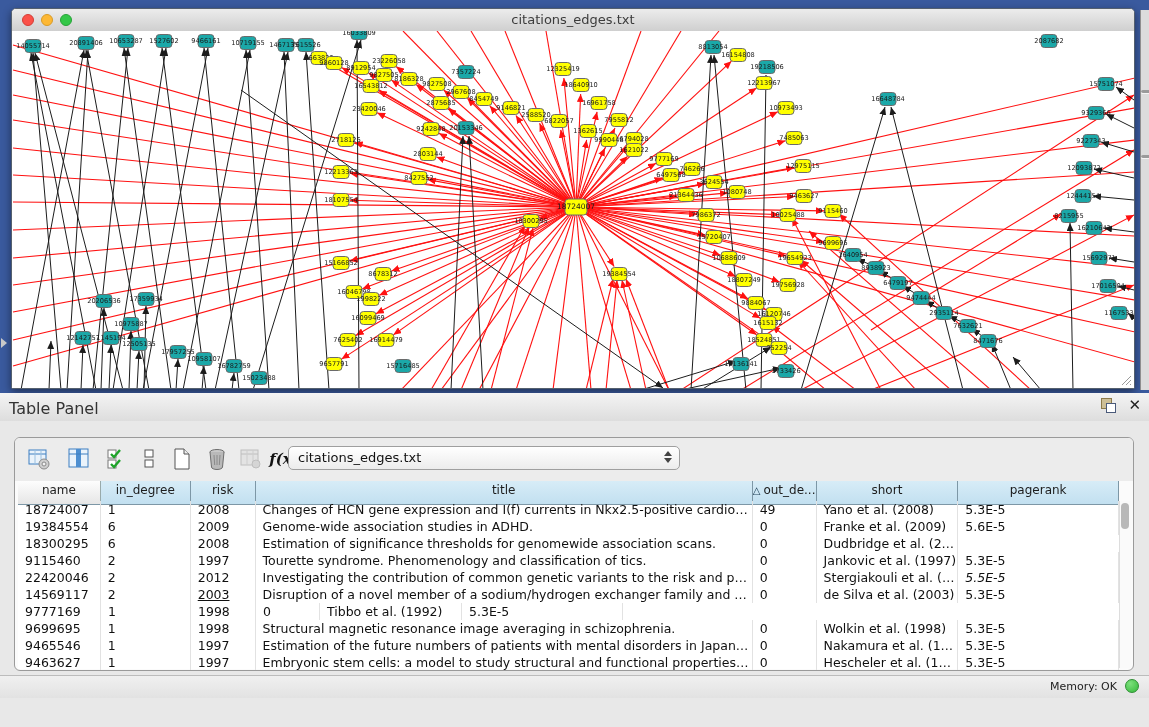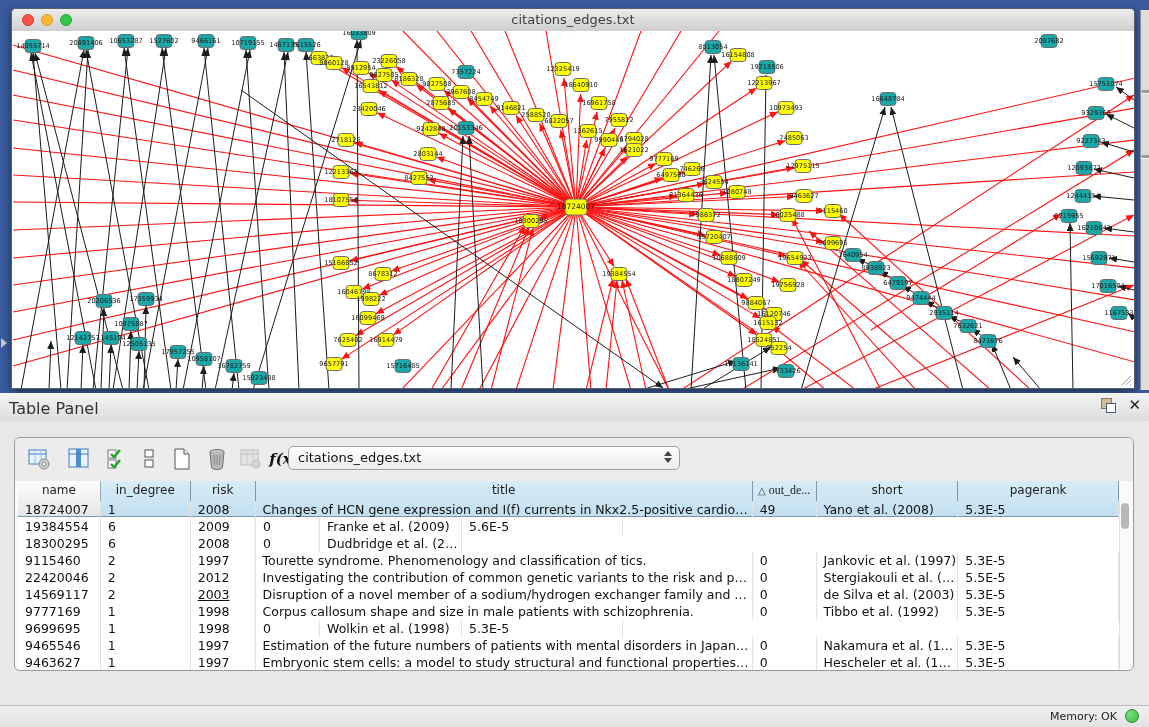--- a/index.html
+++ b/index.html
@@ -60,40 +60,40 @@
     position:absolute;left:273px;top:8px;width:392px;height:24px;box-sizing:border-box;
     background:linear-gradient(#ffffff,#ececec);border:1px solid #9f9f9f;border-radius:5px;
     font-size:13px;color:#111;padding:3px 22px 0 9px;
   }
   .combo .steppers{position:absolute;right:7px;top:4px;display:flex;flex-direction:column;gap:2px;}
   .combo .up{width:0;height:0;border-left:4px solid transparent;border-right:4px solid transparent;border-bottom:5px solid #444;}
   .combo .dn{width:0;height:0;border-left:4px solid transparent;border-right:4px solid transparent;border-top:5px solid #444;}
   .grid-table{position:absolute;left:3px;top:43px;right:14px;bottom:1px;background:#fff;}
   .thead{display:flex;height:20px;}
   .th{
-    box-sizing:border-box;height:36px;font-size:12px;color:#1c1c1c;text-align:center;
+    box-sizing:border-box;height:24px;font-size:12px;color:#1c1c1c;text-align:center;
     background:linear-gradient(#d7ecf7,#c2e0f0);border-right:1px solid #7d97a6;border-bottom:1px solid #7d97a6;
     line-height:19px;overflow:hidden;white-space:nowrap;
   }
   .th.plain{background:linear-gradient(#fdfdfd,#e6e6e6);border-right:1px solid #9aa;}
   .sort-tri{font-size:10px;color:#1d3d55;margin-right:3px;}
   .trow{display:flex;height:17px;}
   .td{
     box-sizing:border-box;font-size:12.5px;color:#101010;padding:1px 0 0 7px;
     border-right:1px solid #e2e2e2;overflow:hidden;white-space:nowrap;text-overflow:ellipsis;
   }
   .vscroll{position:absolute;right:2px;top:63px;width:11px;bottom:2px;background:#fafafa;border-left:1px solid #ddd;}
   .vthumb{position:absolute;left:1px;top:2px;width:8px;height:26px;background:#b8b8b8;border-radius:4px;}
   .seg{
     display:flex;border:1px solid #9b9b9b;border-radius:5px;overflow:hidden;height:21px;
     background:#f7f7f7;box-shadow:0 1px 0 rgba(255,255,255,.7);
   }
   
   .status-bar{
-    position:absolute;left:0;top:705px;width:1149px;height:22px;
+    position:absolute;left:0;top:675px;width:1149px;height:22px;
     background:linear-gradient(#f0f0f0,#e2e2e2);border-top:1px solid #bcbcbc;
   }
   .status-bar .mem{position:absolute;right:32px;top:4px;font-size:11px;color:#222;}
   .mem-dot{position:absolute;right:10px;top:3px;width:14px;height:14px;border-radius:50%;
     background:radial-gradient(circle at 35% 30%,#7ce07c,#35b93a);border:1px solid #2e8f33;box-sizing:border-box;}
   svg text{font-family:"DejaVu Sans","Liberation Sans",sans-serif;}
 </style>
 </head>
 <body>
 
@@ -617,90 +617,92 @@
           </span>
       </div>
     </div>
 
     <div class="grid-table">
       <div class="thead" id="thead">
           <div class="th plain" style="width: 83px;"><span>name</span></div>
           <div class="th" style="width: 90px;"><span>in_degree</span></div>
           <div class="th" style="width: 65px;"><span>risk</span></div>
           <div class="th" style="width: 498px; text-align: center;"><span>title</span></div>
-          <div class="th" style="width: 64px; font-family: Liberation Serif, serif;"><span class="sort-tri">△</span><span>out_de...</span></div>
+          <div class="th" style="width: 64px;"><span class="sort-tri">△</span><span>out_de...</span></div>
           <div class="th" style="width: 142px;"><span>short</span></div>
           <div class="th" style="width: 161px;"><span>pagerank</span></div>
         </div>
       <div id="tbody">
           <div class="trow">
             <div class="td" style="width: 83px;">18724007</div>
             <div class="td" style="width: 90px;">1</div>
             <div class="td" style="width: 65px;">2008</div>
             <div class="td" style="width: 498px;">Changes of HCN gene expression and I(f) currents in Nkx2.5-positive cardiomyoc...</div>
             <div class="td" style="width: 64px;">49</div>
             <div class="td" style="width: 142px;">Yano et al. (2008)</div>
             <div class="td" style="width: 161px;">5.3E-5</div>
           </div>
           <div class="trow">
             <div class="td" style="width: 83px;">19384554</div>
             <div class="td" style="width: 90px;">6</div>
             <div class="td" style="width: 65px;">2009</div>
+            <div class="td" style="width: 498px;">Genome-wide association studies in ADHD.</div>
             <div class="td" style="width: 64px;">0</div>
             <div class="td" style="width: 142px;">Franke et al. (2009)</div>
             <div class="td" style="width: 161px;">5.6E-5</div>
           </div>
           <div class="trow">
             <div class="td" style="width: 83px;">18300295</div>
             <div class="td" style="width: 90px;">6</div>
             <div class="td" style="width: 65px;">2008</div>
+            <div class="td" style="width: 498px;">Estimation of significance thresholds for genomewide association scans.</div>
             <div class="td" style="width: 64px;">0</div>
             <div class="td" style="width: 142px;">Dudbridge et al. (2008)</div>
             <div class="td" style="width: 161px; margin-top: 26px;">5.9E-5</div>
           </div>
           <div class="trow">
             <div class="td" style="width: 83px;">9115460</div>
             <div class="td" style="width: 90px;">2</div>
             <div class="td" style="width: 65px;">1997</div>
             <div class="td" style="width: 498px;">Tourette syndrome. Phenomenology and classification of tics.</div>
             <div class="td" style="width: 64px;">0</div>
             <div class="td" style="width: 142px;">Jankovic et al. (1997)</div>
             <div class="td" style="width: 161px;">5.3E-5</div>
           </div>
           <div class="trow">
             <div class="td" style="width: 83px;">22420046</div>
             <div class="td" style="width: 90px;">2</div>
             <div class="td" style="width: 65px;">2012</div>
             <div class="td" style="width: 498px;">Investigating the contribution of common genetic variants to the risk and pathogen...</div>
             <div class="td" style="width: 64px;">0</div>
             <div class="td" style="width: 142px;">Stergiakouli et al. (2012)</div>
-            <div class="td" style="width: 161px;">5.5E-5</div>
+            <div class="td" style="width: 161px; font-style: italic;">5.5E-5</div>
           </div>
           <div class="trow">
             <div class="td" style="width: 83px;">14569117</div>
             <div class="td" style="width: 90px;">2</div>
             <div class="td" style="width: 65px; text-decoration: underline;">2003</div>
             <div class="td" style="width: 498px;">Disruption of a novel member of a sodium/hydrogen exchanger family and DOCK...</div>
             <div class="td" style="width: 64px;">0</div>
             <div class="td" style="width: 142px;">de Silva et al. (2003)</div>
             <div class="td" style="width: 161px;">5.3E-5</div>
           </div>
           <div class="trow">
             <div class="td" style="width: 83px;">9777169</div>
             <div class="td" style="width: 90px;">1</div>
             <div class="td" style="width: 65px;">1998</div>
-            <div class="td" style="width: 498px;">Corpus callosum shape and size in male patients with schizophrenia.</div>
             <div class="td" style="width: 64px;">0</div>
             <div class="td" style="width: 142px;">Tibbo et al. (1992)</div>
             <div class="td" style="width: 161px;">5.3E-5</div>
           </div>
           <div class="trow">
             <div class="td" style="width: 83px;">9699695</div>
             <div class="td" style="width: 90px;">1</div>
             <div class="td" style="width: 65px;">1998</div>
+            <div class="td" style="width: 498px;">Structural magnetic resonance image averaging in schizophrenia.</div>
             <div class="td" style="width: 64px;">0</div>
             <div class="td" style="width: 142px;">Wolkin et al. (1998)</div>
             <div class="td" style="width: 161px;">5.3E-5</div>
           </div>
           <div class="trow">
             <div class="td" style="width: 83px;">9465546</div>
             <div class="td" style="width: 90px;">1</div>
             <div class="td" style="width: 65px;">1997</div>
             <div class="td" style="width: 498px;">Estimation of the future numbers of patients with mental disorders in Japan base...</div>
             <div class="td" style="width: 64px;">0</div>

